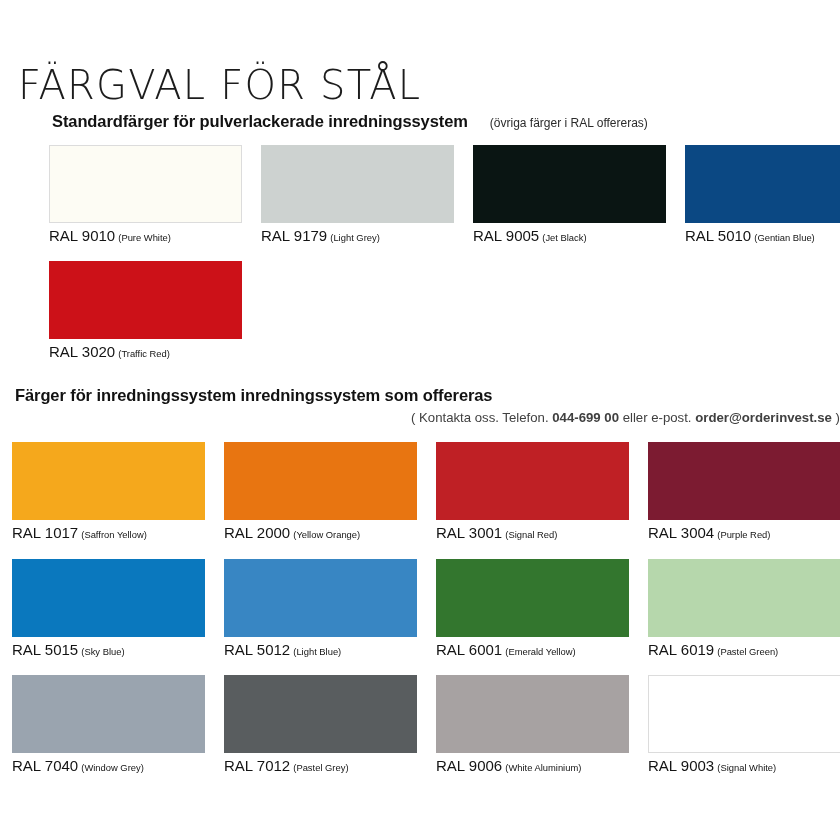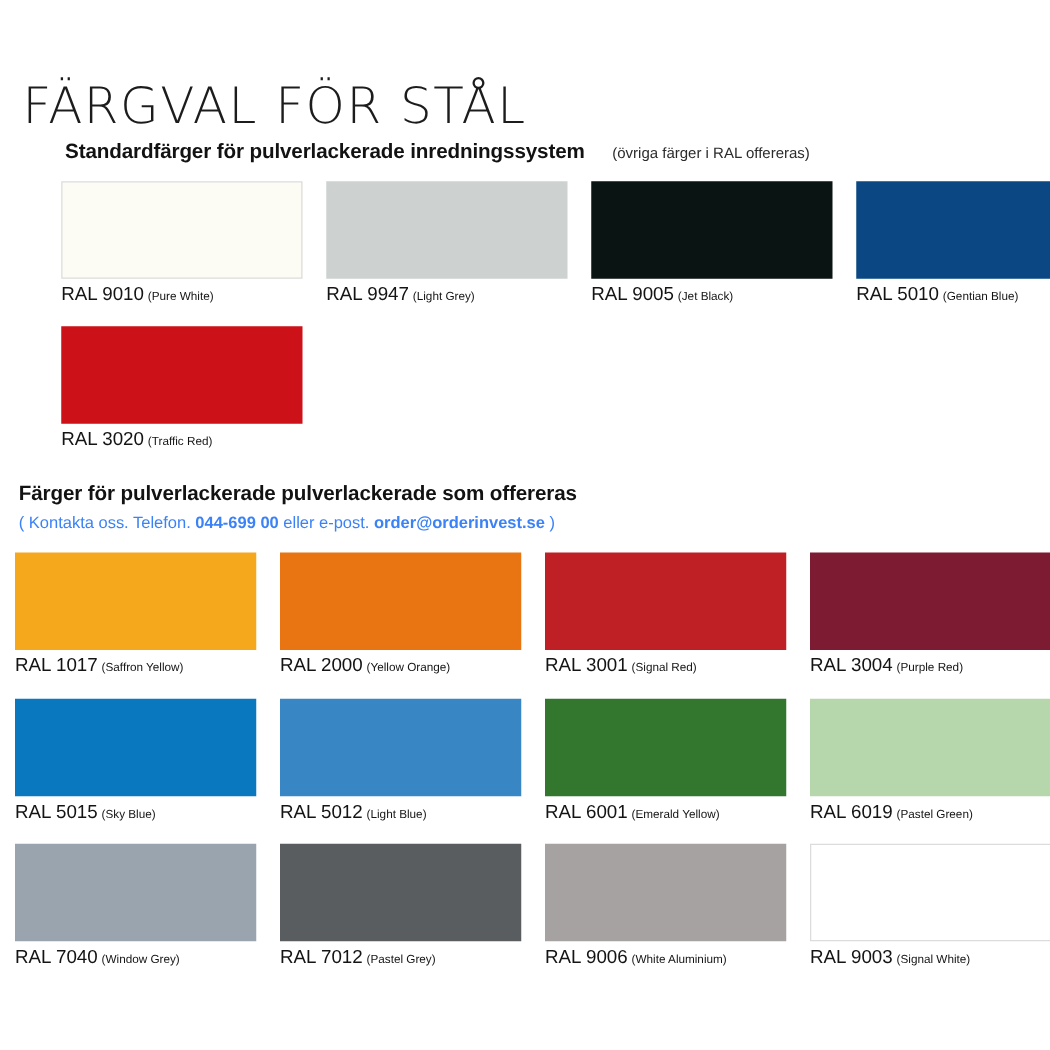--- a/index.html
+++ b/index.html
@@ -69,22 +69,23 @@
   .sec-note {
     font-size: 12px;
     font-weight: normal;
     color: #2b2b2b;
   }
 
   .contact-line {
     padding-left: 15px;
     margin-top: 5px;
     font-size: 13.2px;
-    color: #3b82f6;
+    color: #404040;
     white-space: nowrap;
+    text-align: right;
   }
   .contact-line .b {
     font-weight: bold;
   }
 
   
   .grid {
     display: grid;
     grid-template-columns: repeat(4, 193px);
     column-gap: 19px;
@@ -143,21 +144,21 @@
         <div class="swatch bordered" style="background:#FDFCF4"></div>
         <div class="swatch-label">
           <span class="code">RAL 9010</span>
           <span class="name">(Pure White)</span>
         </div>
       </div>
 
       <div class="swatch-cell">
         <div class="swatch" style="background:#CDD2D0"></div>
         <div class="swatch-label">
-          <span class="code">RAL 9947</span>
+          <span class="code">RAL 9179</span>
           <span class="name">(Light Grey)</span>
         </div>
       </div>
 
       <div class="swatch-cell">
         <div class="swatch" style="background:#0A1513"></div>
         <div class="swatch-label">
           <span class="code">RAL 9005</span>
           <span class="name">(Jet Black)</span>
         </div>
@@ -179,21 +180,21 @@
         <div class="swatch-label">
           <span class="code">RAL 3020</span>
           <span class="name">(Traffic Red)</span>
         </div>
       </div>
     </div>
   </div>
 
   <div class="section-two">
     <div class="sec-head-row">
-      <span class="sec-head">Färger för pulverlackerade pulverlackerade som offereras</span>
+      <span class="sec-head">Färger för inredningssystem inredningssystem som offereras</span>
     </div>
 
     <div class="contact-line">
       <span>( Kontakta oss. Telefon. </span><span class="b">044-699 00</span><span> eller e-post. </span><span class="b">order@orderinvest.se</span><span> )</span>
     </div>
 
     <div class="grid grid-offer">
 
       <div class="swatch-cell">
         <div class="swatch" style="background:#F5A81C"></div>

